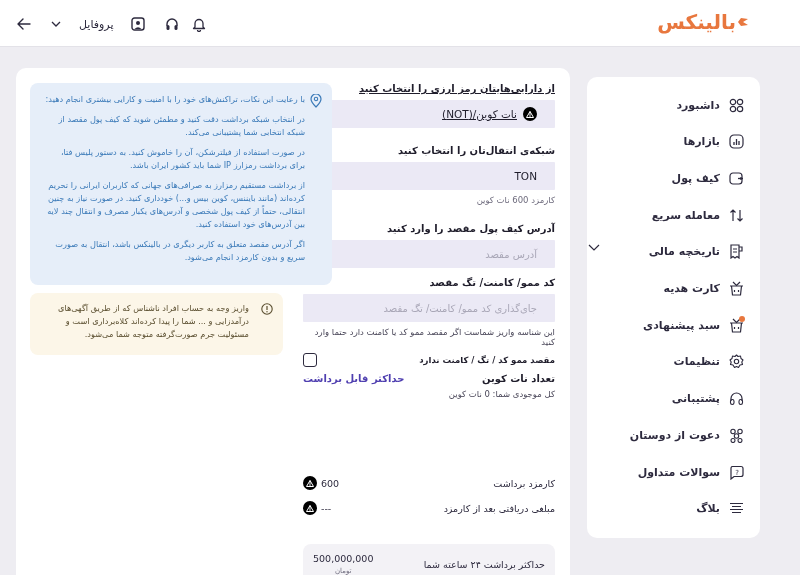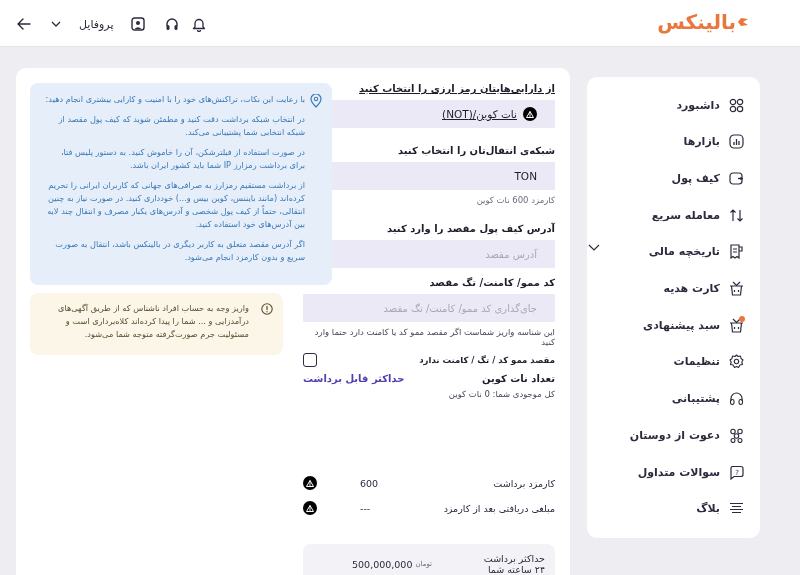--- a/index.html
+++ b/index.html
@@ -60,21 +60,21 @@
     }
     .info-box p { font-size: 8.2px; line-height: 13px; color: #3b7ab8; margin-bottom: 7px; }
     .info-first { display: flex; gap: 5px; }
     .warn-box {
       position: absolute; left: 14px; top: 225px; width: 253px; height: 62px;
       background: #fcf6e8; border-radius: 8px; direction: rtl; padding: 9px 10px 8px 14px;
       display: flex; gap: 12px;
     }
     .warn-box p { font-size: 8.2px; line-height: 13px; color: #5a4e2f; }
     .row-line { display: flex; justify-content: space-between; align-items: center; direction: rtl; }
-    .small-text { font-size: 9.5px; color: #2d2a3e; margin-left: 39px; }
+    .small-text { font-size: 9.5px; color: #2d2a3e; }
     .link { font-size: 10px; color: #4f3fb0; font-weight: bold; cursor: pointer; }
     .checkbox {
       width: 14px; height: 14px; border: 1.3px solid #2d2a3e; border-radius: 3px; cursor: pointer;
     }
     .limit-box {
       position: absolute; right: 15px; top: 476px; width: 252px; height: 50px;
       background: #f3f2f6; border-radius: 8px; direction: rtl; padding: 9px 10px;
     }
   </style>
 </head>
@@ -328,21 +328,21 @@
             </svg>
           </span>
         <span class="small-text">---</span>
       </span>
     </div>
   </div>
 
   <div class="limit-box">
     <div class="row-line">
       <span class="small-text">حداکثر برداشت ۲۴ ساعته شما</span>
-      <span style="display:flex;align-items:center;gap:3px;direction:ltr;">
+      <span style="display:flex;align-items:center;gap:3px;direction:ltr;flex-direction:column;">
         <span class="small-text">500,000,000</span>
         <span style="font-size:7px;color:#6e6b7d;">تومان</span>
       </span>
     </div>
 
   </div>
 
   <div class="info-box">
     <div class="info-first">
       <svg width="12" height="14" viewBox="0 0 12 14" style="flex-shrink:0;margin-top:1px;">

